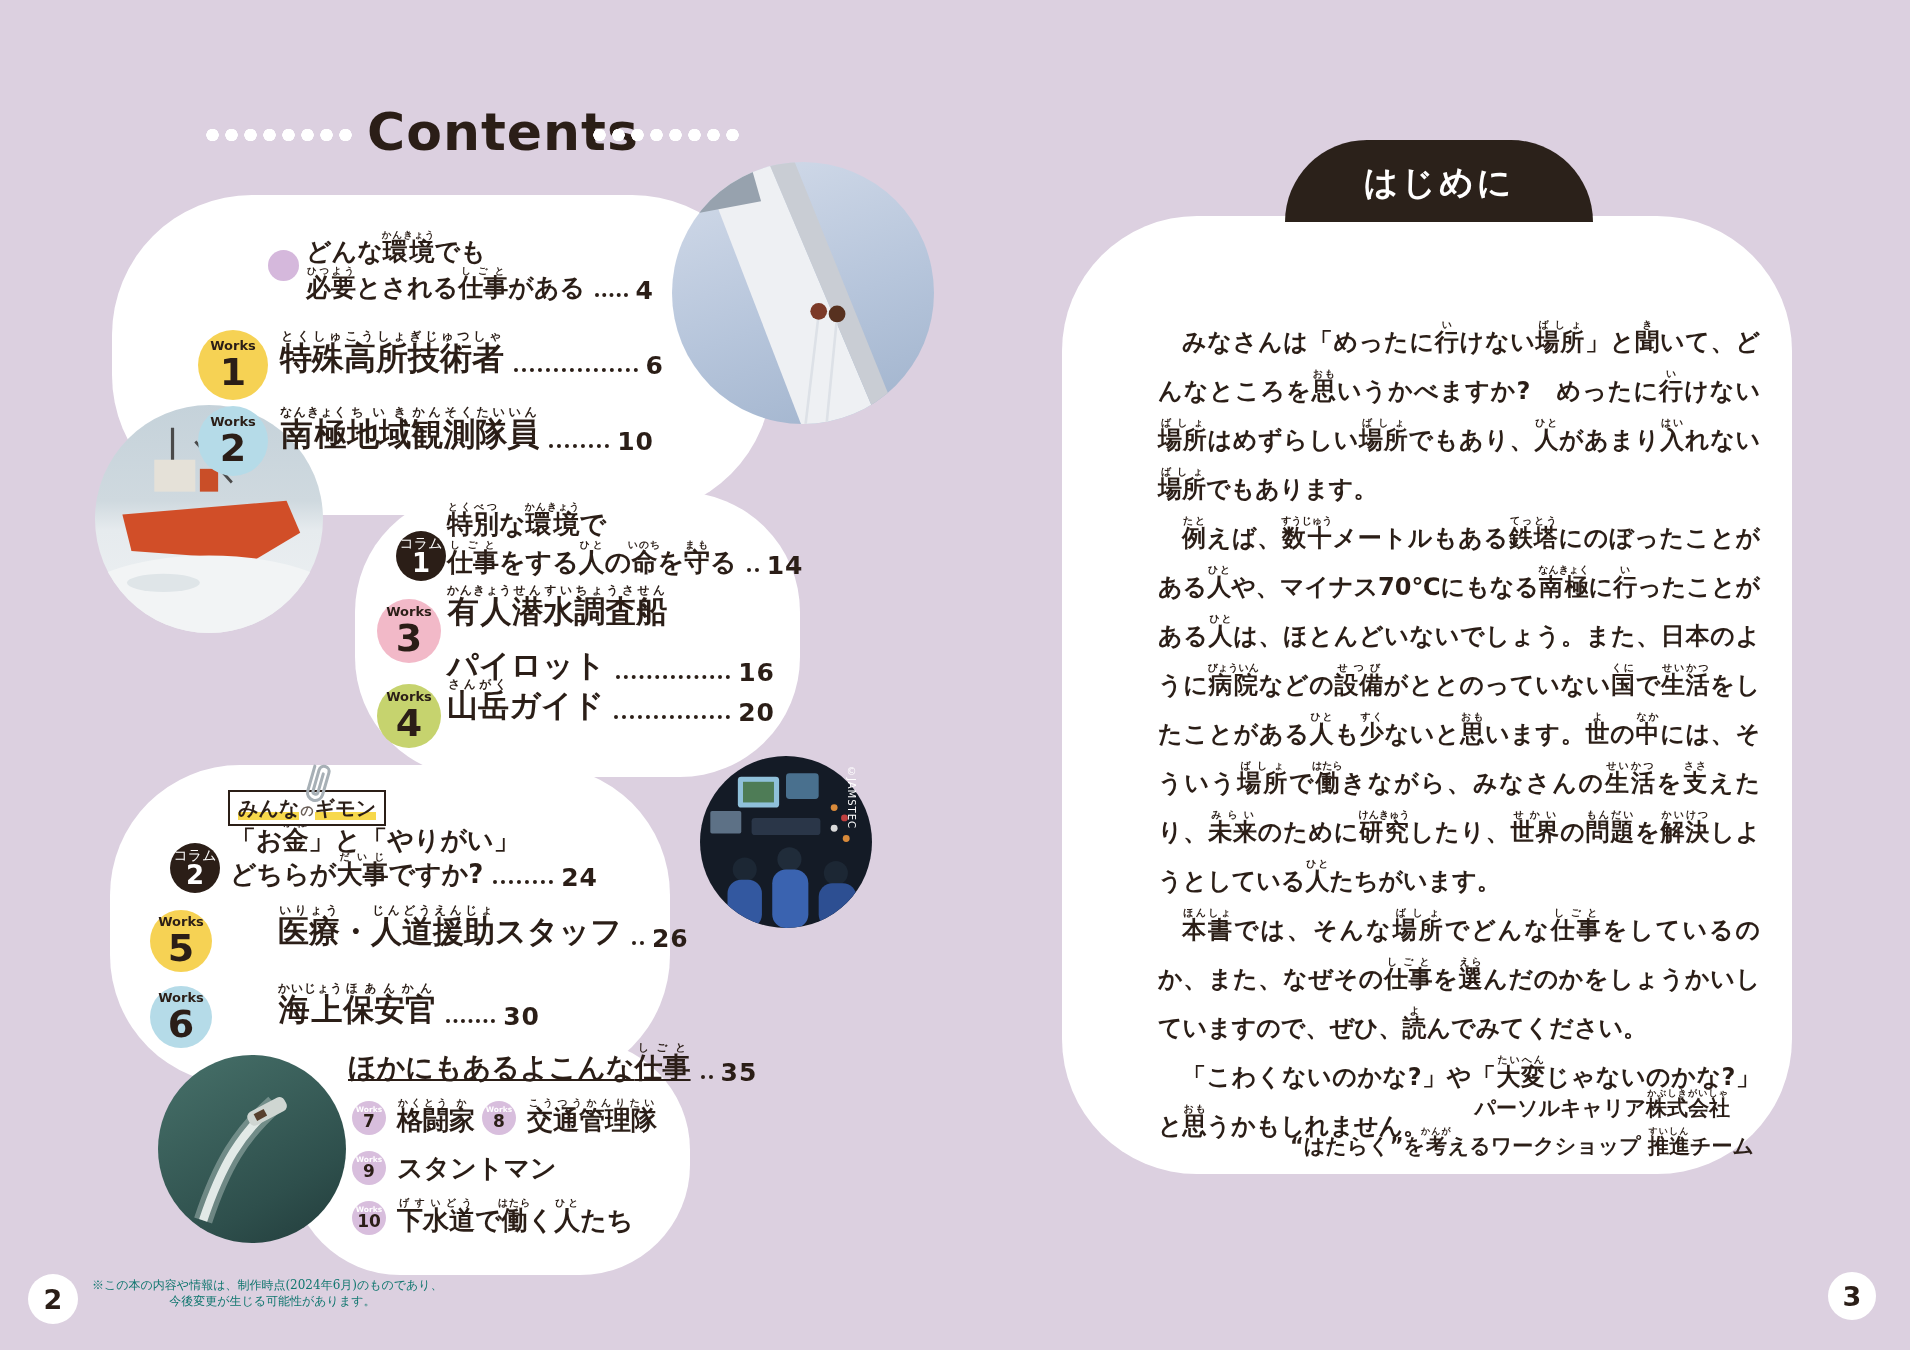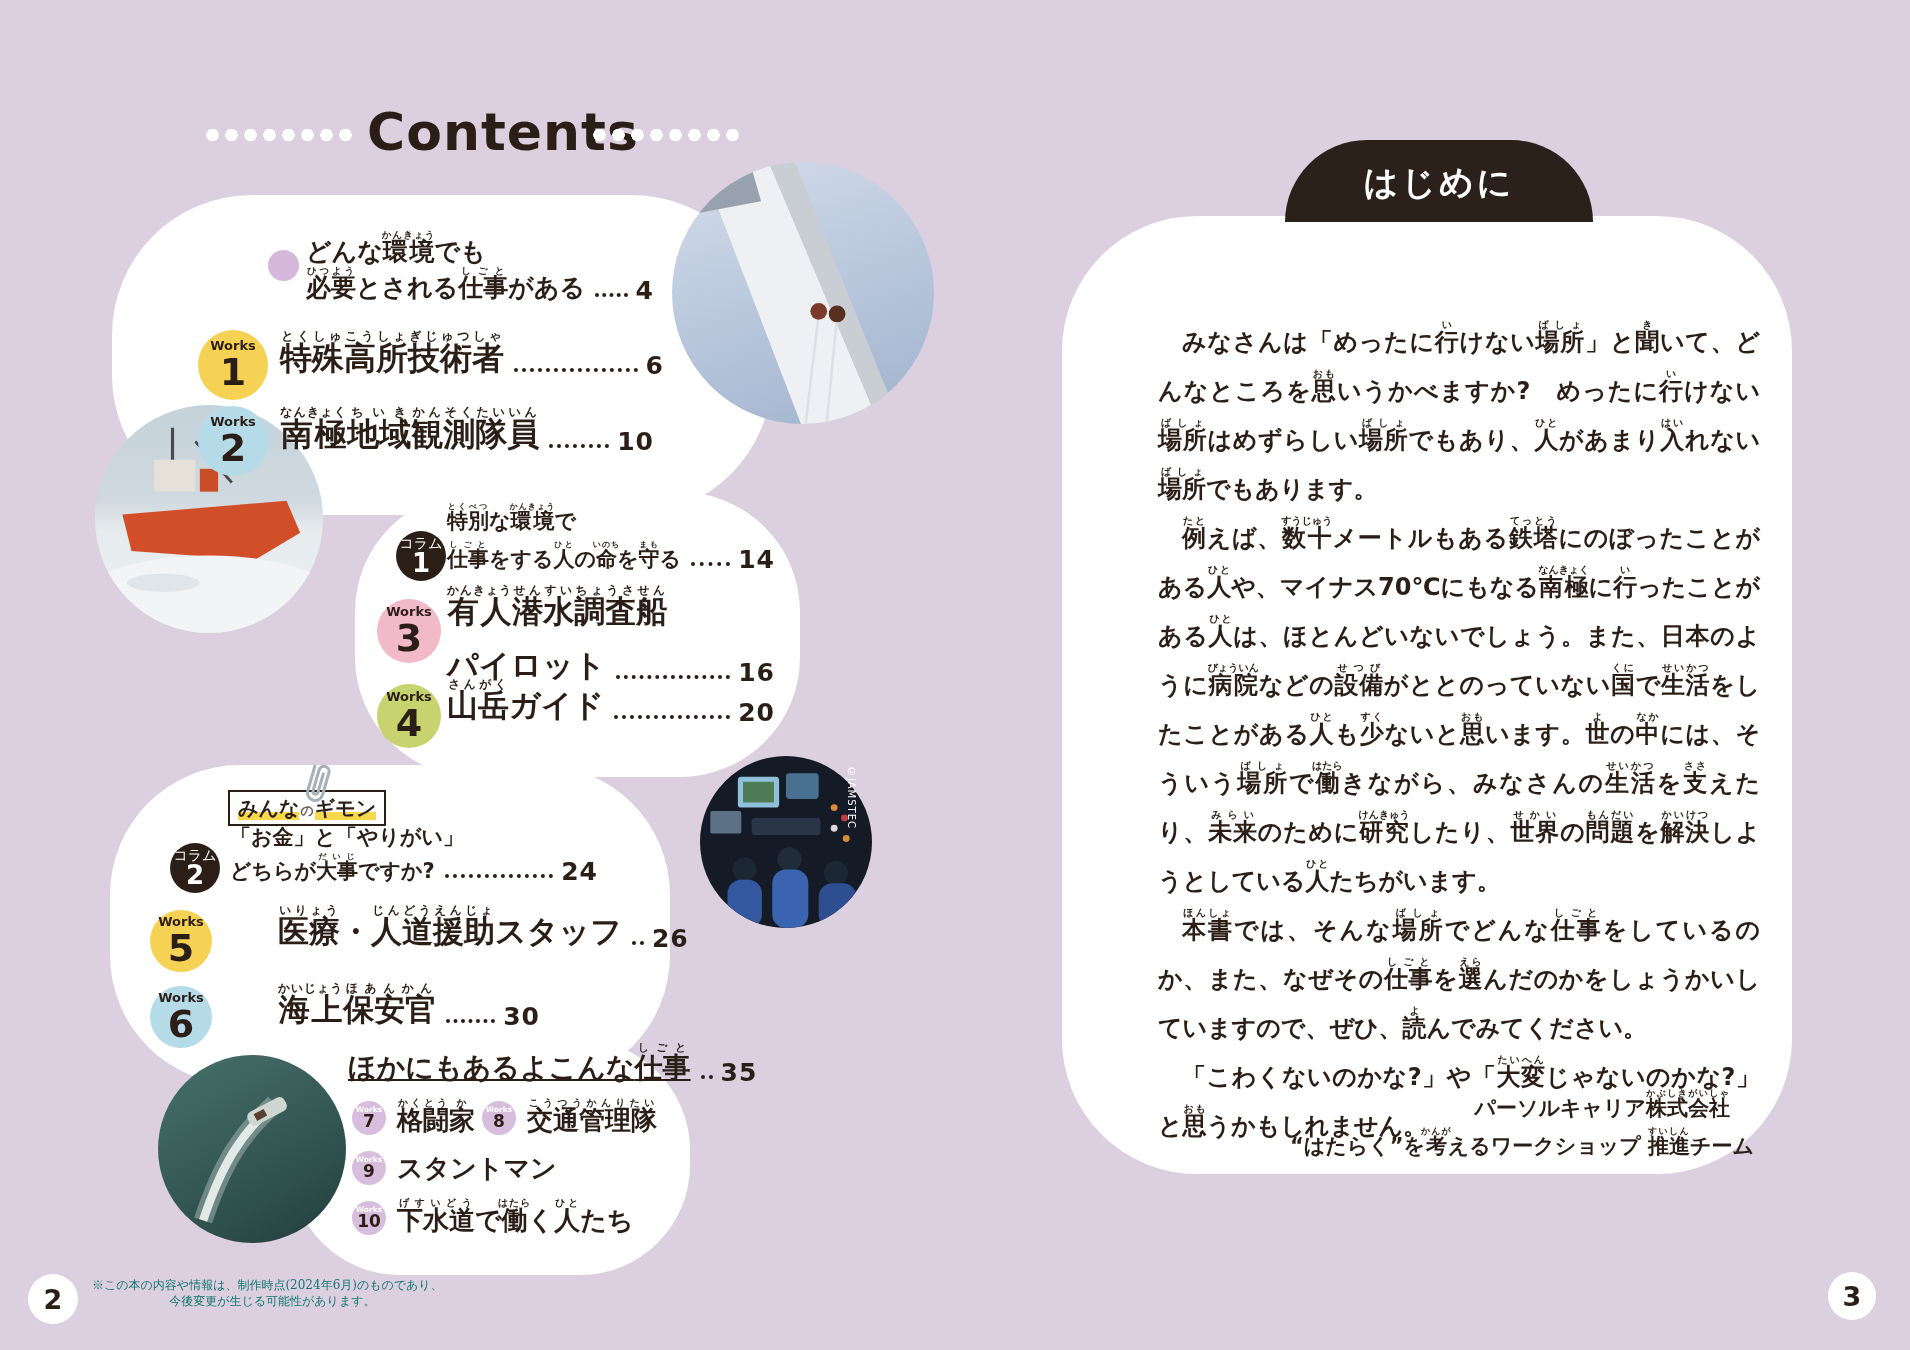--- a/index.html
+++ b/index.html
@@ -6,21 +6,21 @@
   .canvas{position:relative;width:1910px;height:1350px;background:#dcd0e0;overflow:hidden;
           font-family:"DejaVu Sans",sans-serif;color:#2b1e17;}
   .blob{position:absolute;background:#ffffff;z-index:1;}
   .photo{position:absolute;border-radius:50%;overflow:hidden;z-index:2;}
   .photo svg{display:block;width:100%;height:100%;}
   .line{position:absolute;z-index:3;white-space:nowrap;font-weight:700;line-height:1.5;}
   .row{position:absolute;z-index:3;display:flex;align-items:flex-end;white-space:nowrap;}
   .row .tt{font-weight:700;line-height:1.5;}
   .leader{flex:1;border-bottom:4px dotted #2b1e17;margin:0 8px 10px 10px;min-width:12px;}
   .pnum{font-size:25px;font-weight:600;margin-bottom:2px;letter-spacing:1px;}
-  .fs25{font-size:25px;} .fs26{font-size:21px;} .fs28{font-size:28px;text-decoration:underline;} .fs31{font-size:31px;} .fs32{font-size:32px;}
+  .fs25{font-size:25px;} .fs26{font-size:26px;} .fs28{font-size:28px;text-decoration:underline;} .fs31{font-size:31px;} .fs32{font-size:32px;}
   ruby rt{font-size:0.38em;font-weight:700;letter-spacing:1px;}
   .contents-title{position:absolute;z-index:3;font-size:52px;font-weight:800;letter-spacing:1px;}
   .dotrow{position:absolute;z-index:3;width:150px;height:16px;
     background-image:radial-gradient(circle,#ffffff 6px,rgba(255,255,255,0) 6.5px);
     background-size:19px 16px;background-repeat:repeat-x;}
   .wbadge{position:absolute;z-index:3;border-radius:50%;display:flex;flex-direction:column;
           align-items:center;justify-content:center;color:#2b1e17;}
   .wbadge .wl{font-size:13px;font-weight:700;line-height:1;}
   .wbadge .wn{font-size:38px;font-weight:800;line-height:1;margin-top:1px;}
   .big{width:70px;height:70px;} .mid{width:64px;height:64px;} .w62{width:62px;height:62px;}
@@ -46,21 +46,21 @@
             align-items:center;justify-content:center;font-size:27px;font-weight:600;}
   .footnote{position:absolute;z-index:3;font-family:"DejaVu Serif",serif;font-size:12px;line-height:1.3;color:#0f766e;}
   .rp-container{position:absolute;z-index:1;background:#fff;border-radius:135px;}
   .rp-dome{position:absolute;z-index:2;background:#2b211a;border-radius:160px 160px 0 0;
            display:flex;align-items:flex-end;justify-content:center;}
   .rp-dome span{color:#fff;font-size:34px;font-weight:800;letter-spacing:3px;padding-bottom:16px;}
   .rp-text{position:absolute;z-index:3;text-align:justify;}
   .rp-text p{margin:0;text-indent:1em;font-size:24px;font-weight:600;line-height:49px;}
   .rp-text p ruby rt{font-size:10px;letter-spacing:0;}
   .credits{position:absolute;z-index:3;text-align:right;font-size:21px;font-weight:700;line-height:35px;white-space:nowrap;}
-  .credits div ruby rt{font-size:9px;}
+  .credits div ruby rt{font-size:9px;text-align:center;}
   .jamstec{position:absolute;z-index:4;writing-mode:vertical-rl;font-size:10px;color:#ffffff;letter-spacing:1px;}
 </style>
 </head>
 <body>
 
 <div class="canvas">
 
   <div class="blob" style="left:112px;top:195px;width:660px;height:320px;border-radius:140px;"></div>
   <div class="blob" style="left:355px;top:492px;width:445px;height:285px;border-radius:120px;"></div>
   <div class="blob" style="left:110px;top:765px;width:560px;height:320px;border-radius:130px;"></div>

